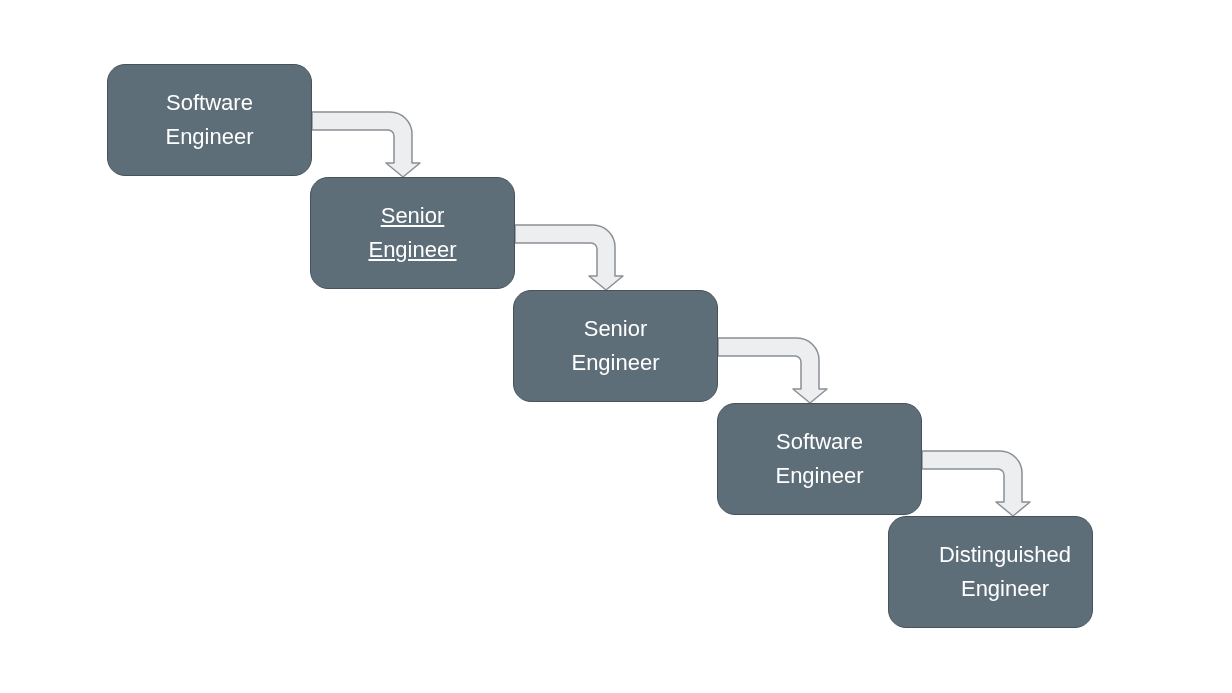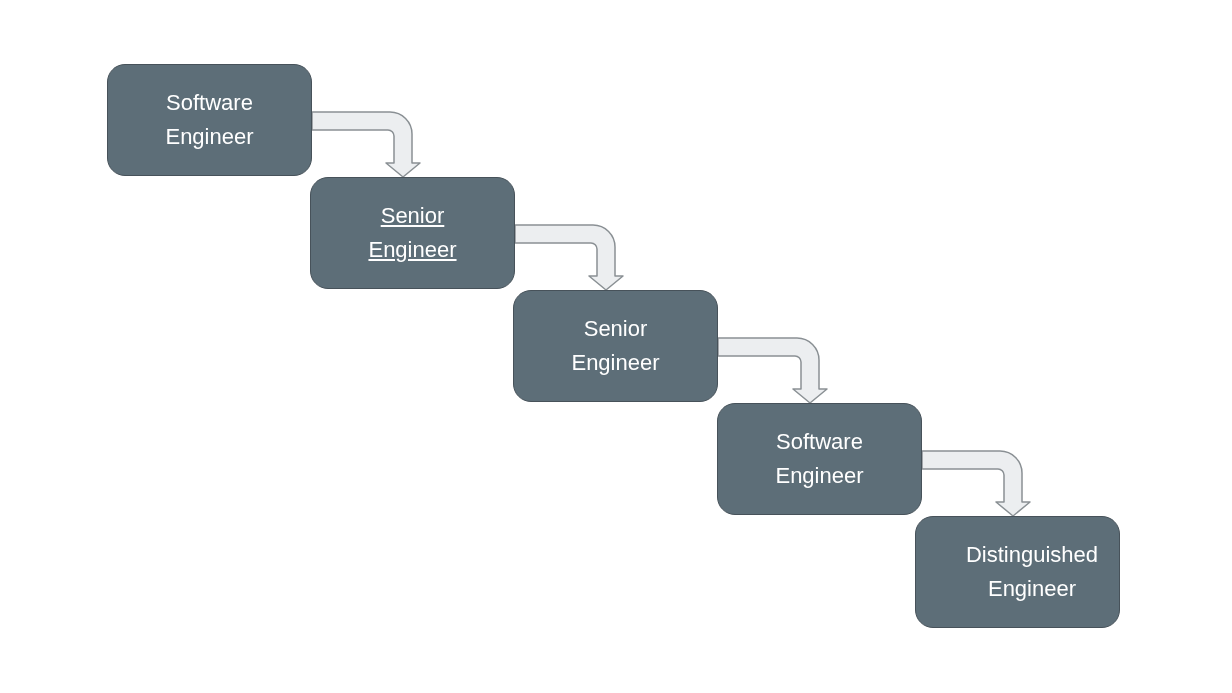--- a/index.html
+++ b/index.html
@@ -54,21 +54,21 @@
     text-align: center;
     font-size: 22px;
     line-height: 34px;
     z-index: 2;
   }
   .node span { display: block; }
   .node-1 { left: 107px; top: 64px;  }
   .node-2 { left: 310px; top: 177px; text-decoration: underline; }
   .node-3 { left: 513px; top: 290px; }
   .node-4 { left: 717px; top: 403px; }
-  .node-5 { left: 915px; top: 516px; padding-left: 29px; }
+  .node-5 { left: 888px; top: 516px; padding-left: 29px; }
 </style>
 </head>
 <body>
 
 <div class="canvas">
 
   <svg class="connectors" width="1232" height="693" viewBox="0 0 1232 693">
     <path d="M312,112 L390,112 A22 22 0 0 1 412,134 L412,163 L420,163 L403,177 L386,163 L394,163 L394,136 A6 6 0 0 0 388,130 L312,130 Z"></path>
     <path d="M515,225 L593,225 A22 22 0 0 1 615,247 L615,276 L623,276 L606,290 L589,276 L597,276 L597,249 A6 6 0 0 0 591,243 L515,243 Z"></path>
     <path d="M718,338 L797,338 A22 22 0 0 1 819,360 L819,389 L827,389 L810,403 L793,389 L801,389 L801,362 A6 6 0 0 0 795,356 L718,356 Z"></path>

